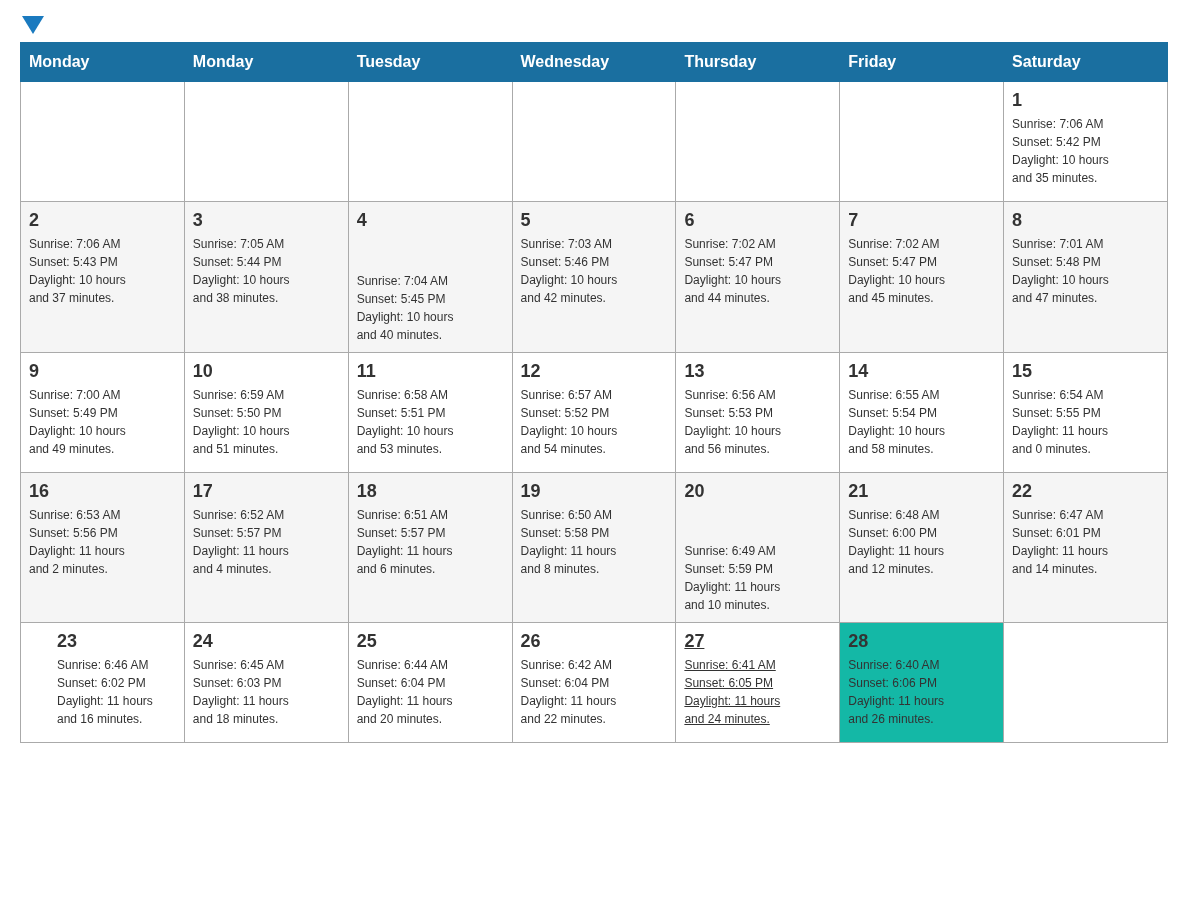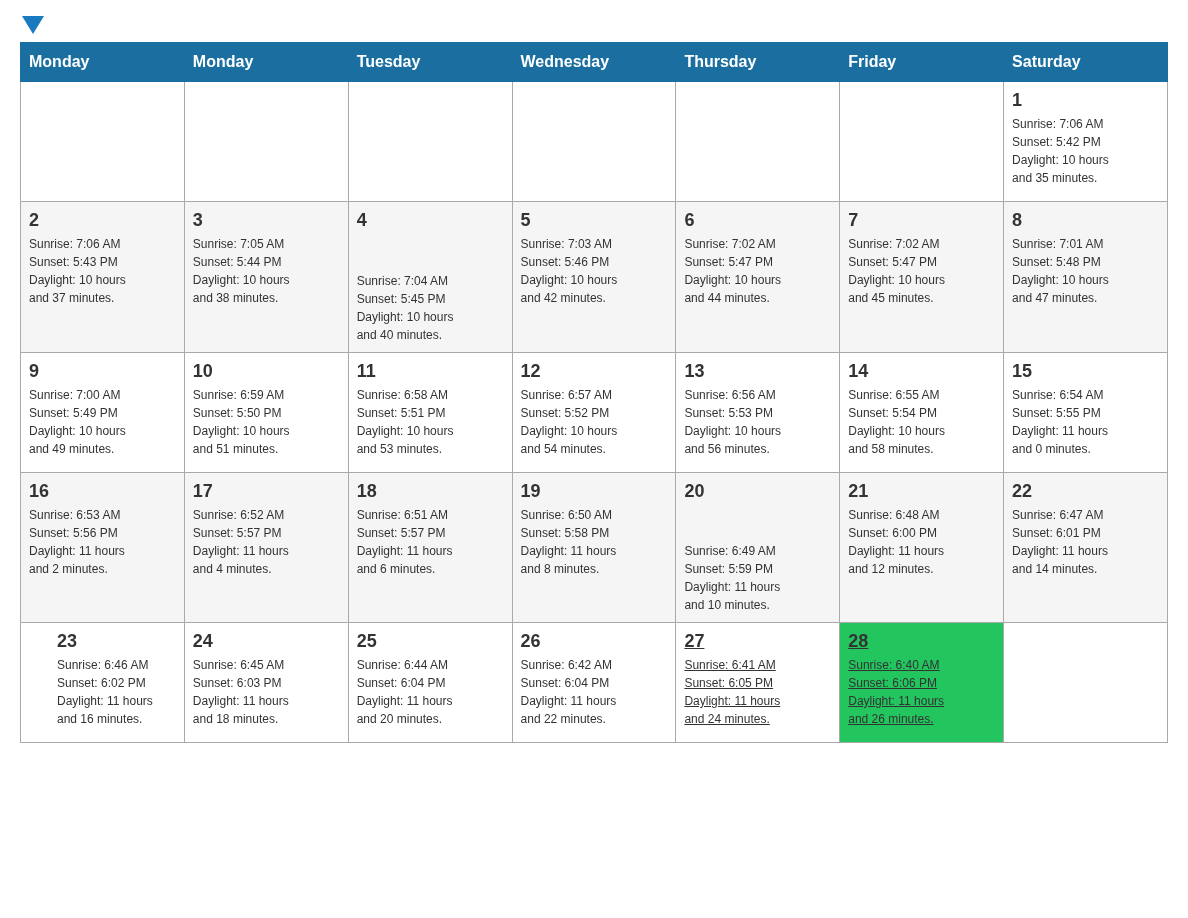--- a/index.html
+++ b/index.html
@@ -325,21 +325,21 @@
 Daylight: 11 hours
 and 22 minutes.</div>
         </td>
         <td style="background: rgb(255, 255, 255); text-decoration: underline;">
           <span class="day-number">27</span>
           <div class="day-info" style="white-space: pre-line;">Sunrise: 6:41 AM
 Sunset: 6:05 PM
 Daylight: 11 hours
 and 24 minutes.</div>
         </td>
-        <td style="background: #22c55e; text-decoration: underline;">
+        <td style="background: #14b8a6;">
           <span class="day-number">28</span>
           <div class="day-info" style="white-space: pre-line;">Sunrise: 6:40 AM
 Sunset: 6:06 PM
 Daylight: 11 hours
 and 26 minutes.</div>
         </td>
         <td class="empty-cell" style="background: rgb(255, 255, 255);"></td>
       </tr>
     </tbody>
 </table>

